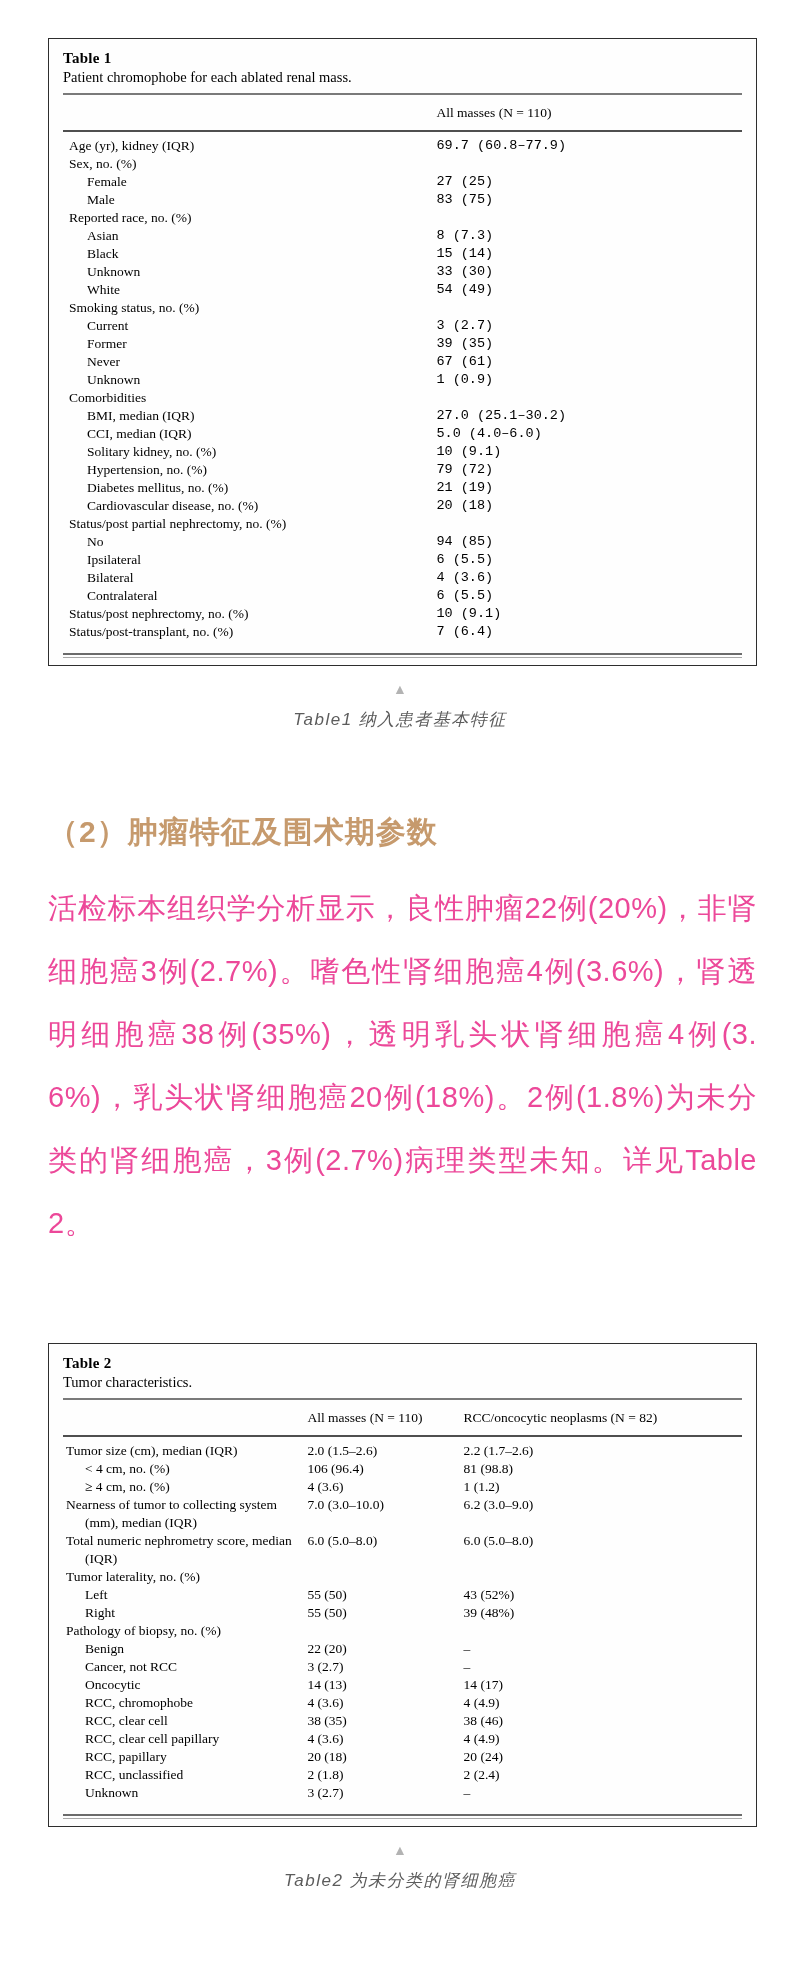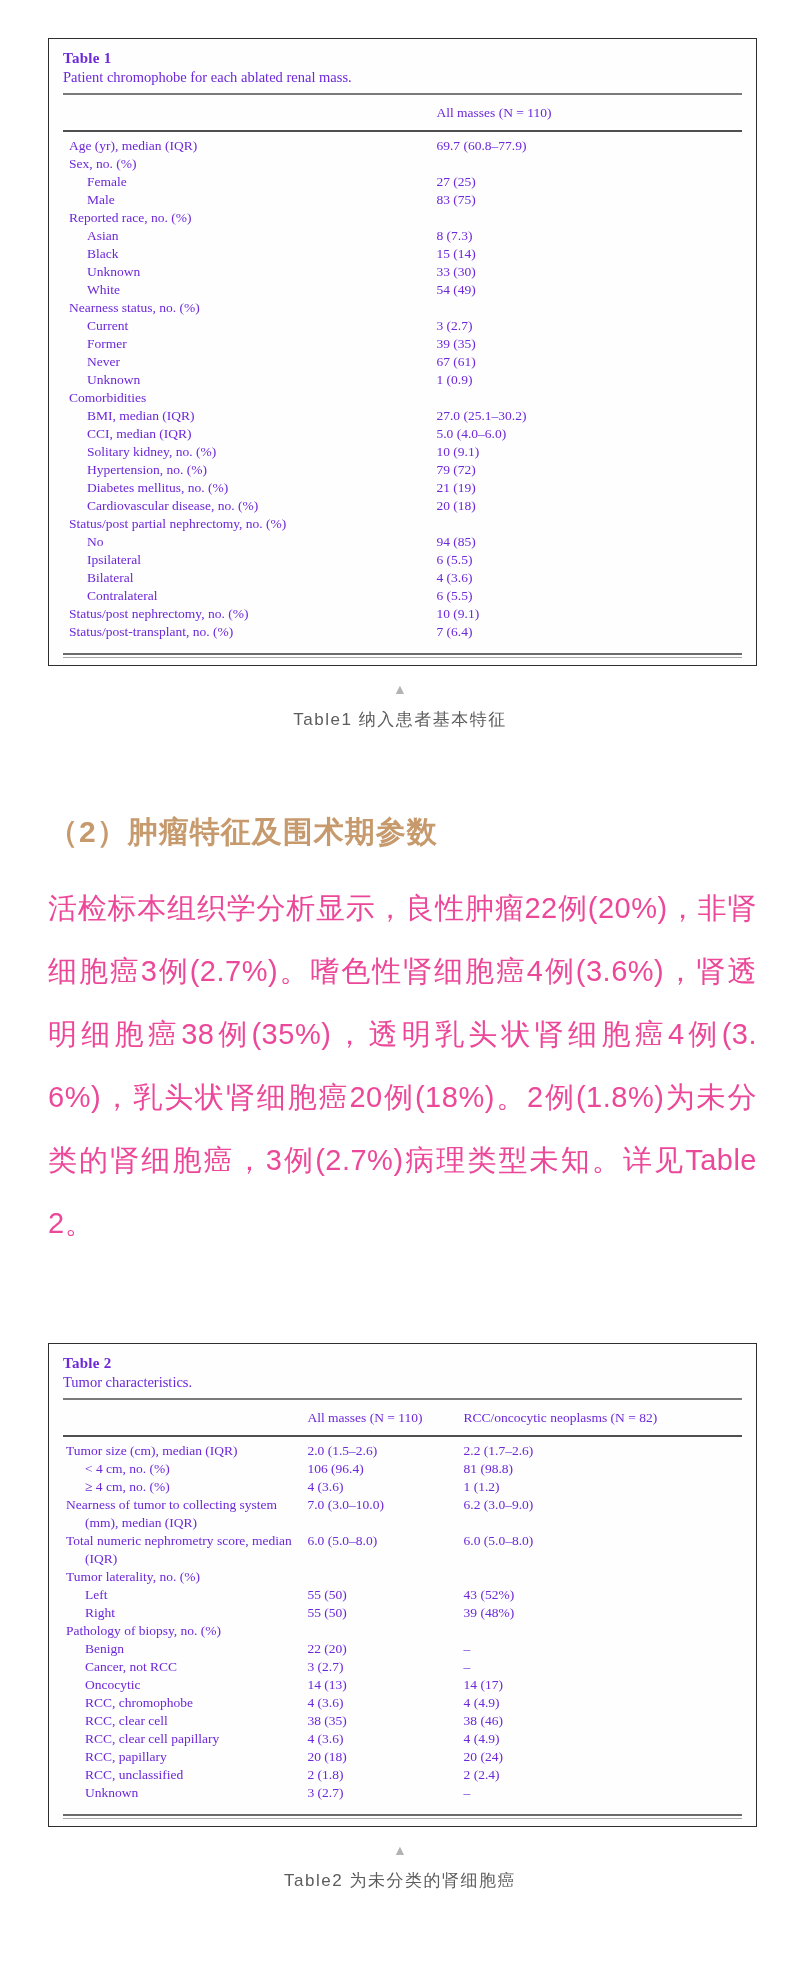--- a/index.html
+++ b/index.html
@@ -3,51 +3,51 @@
 <meta charset="utf-8">
 <style>
   html,body { margin:0; padding:0; background:#ffffff; }
   body { width:800px; font-family:"Liberation Sans", sans-serif; color:#222; }
   .page { position:relative; width:800px; padding-top:38px; padding-bottom:30px; box-sizing:border-box; }
 
   
   .figure { margin-left:48px; width:709px; box-sizing:border-box;
             border:1px solid #2e2e2e; background:#fefefe;
             padding:10px 14px 7px 14px;
-            font-family:"Liberation Serif", serif; color:#6d28d9; }
+            font-family:"Liberation Serif", serif; color:#000000; }
   .fig-title { font-weight:bold; font-size:15px; line-height:19px; letter-spacing:0.3px; }
   .fig-subtitle { font-size:14.5px; line-height:19px; }
   .rule-top { border-top:2px solid #7a7a7a; margin-top:6px; }
   .rule-mid { border-top:2px solid #4f4f4f; }
   .rule-bottom { border-top:2px solid #6b6b6b; border-bottom:1px solid #a8a8a8; height:2px; margin-top:5px; }
 
   .thead1 { display:flex; font-size:13.5px; line-height:18px; padding:9px 0 8px 0; }
   .thead1 .spacer { flex:0 0 55%; }
   .thead1 .hcol { flex:1; }
 
   .thead2 { display:flex; font-size:13.5px; line-height:18px; padding:9px 0 8px 0; }
   .thead2 .spacer { flex:0 0 36%; }
   .thead2 .hc1 { flex:0 0 23%; padding-right:10px; box-sizing:border-box; }
   .thead2 .hc2 { flex:1; padding-right:60px; box-sizing:border-box; }
 
   .tbody { padding:5px 0 7px 0; }
   .trow { display:flex; font-size:13.5px; line-height:18px; }
   .tlabel { flex:0 0 55%; padding-left:24px; text-indent:-18px; box-sizing:border-box; }
   .trow.indent .tlabel { text-indent:0; }
-  .tvalue { flex:1; }
+  .tvalue { flex:1;font-family:Liberation Mono, monospace; }
 
   .tlabel2 { flex:0 0 36%; padding-left:22px; text-indent:-19px; box-sizing:border-box; padding-right:8px; }
   .trow.indent .tlabel2 { text-indent:0; }
   .tv1 { flex:0 0 23%; padding-right:10px; box-sizing:border-box; }
   .tv2 { flex:1; }
 
   
   .fig-caption { text-align:center; margin-top:16px; }
   .tri { display:block; color:#b3b3b3; font-size:14px; line-height:14px; margin-bottom:12px; }
-  .cap-text { color:#5c5c5c; font-size:17px; letter-spacing:1.5px; }
+  .cap-text { color:#5c5c5c; font-size:17px; letter-spacing:1.5px;font-style:italic; }
 
   
   .section-heading { margin:80px 43px 16px 48px; font-size:30px; line-height:42px;
                      font-weight:bold; color:#c69a6d; letter-spacing:1px; }
   .body-text { margin:24px 43px 0 48px; width:709px; font-size:29px; line-height:63px;
                color:#ec4899; text-align:justify; letter-spacing:0.5px; word-break:break-all; }
 
   .figure2-gap { margin-top:88px; }
   .caption2 { margin-bottom:20px; }
 </style>
@@ -60,21 +60,21 @@
     <div class="fig-title">Table 1</div>
     <div class="fig-subtitle">Patient chromophobe for each ablated renal mass.</div>
     <div class="rule-top"></div>
     <div class="thead1">
       <span class="spacer"></span>
       <span class="hcol">All masses (N = 110)</span>
     </div>
     <div class="rule-mid"></div>
     <div class="tbody">
         <div class="trow">
-          <span class="tlabel">Age (yr), median (IQR)</span>
+          <span class="tlabel">Age (yr), kidney (IQR)</span>
           <span class="tvalue">69.7 (60.8–77.9)</span>
         </div>
         <div class="trow">
           <span class="tlabel">Sex, no. (%)</span>
           <span class="tvalue"></span>
         </div>
         <div class="trow indent">
           <span class="tlabel">Female</span>
           <span class="tvalue">27 (25)</span>
         </div>
@@ -96,21 +96,21 @@
         </div>
         <div class="trow indent">
           <span class="tlabel">Unknown</span>
           <span class="tvalue">33 (30)</span>
         </div>
         <div class="trow indent">
           <span class="tlabel">White</span>
           <span class="tvalue">54 (49)</span>
         </div>
         <div class="trow">
-          <span class="tlabel">Nearness status, no. (%)</span>
+          <span class="tlabel">Smoking status, no. (%)</span>
           <span class="tvalue"></span>
         </div>
         <div class="trow indent">
           <span class="tlabel">Current</span>
           <span class="tvalue">3 (2.7)</span>
         </div>
         <div class="trow indent">
           <span class="tlabel">Former</span>
           <span class="tvalue">39 (35)</span>
         </div>

